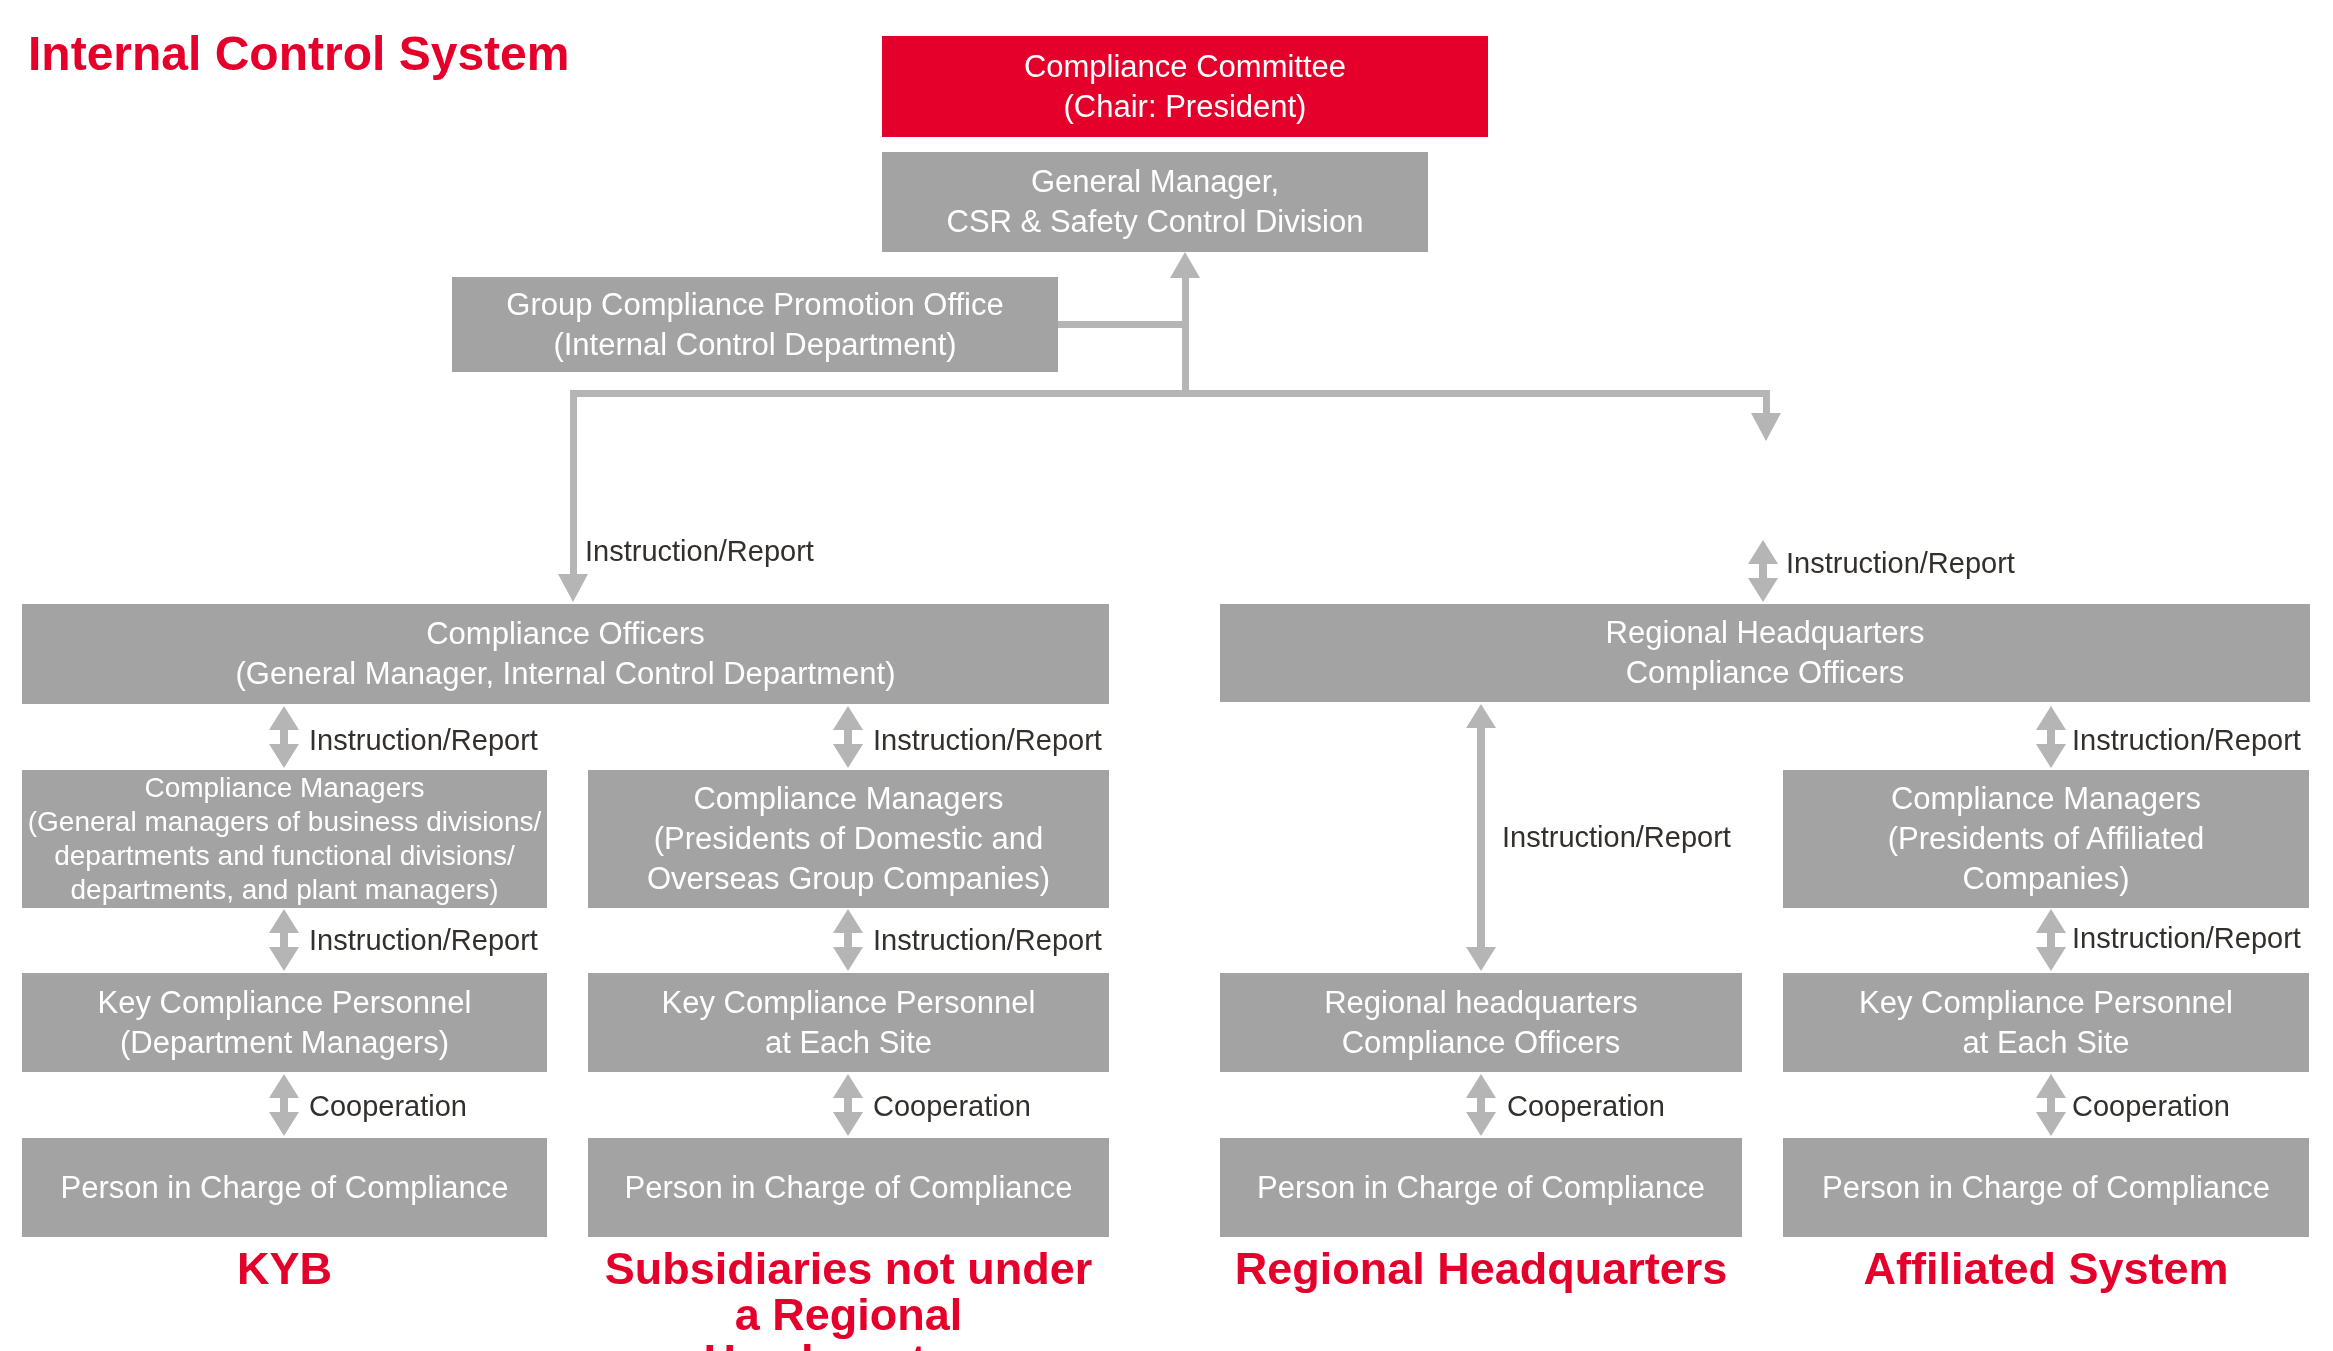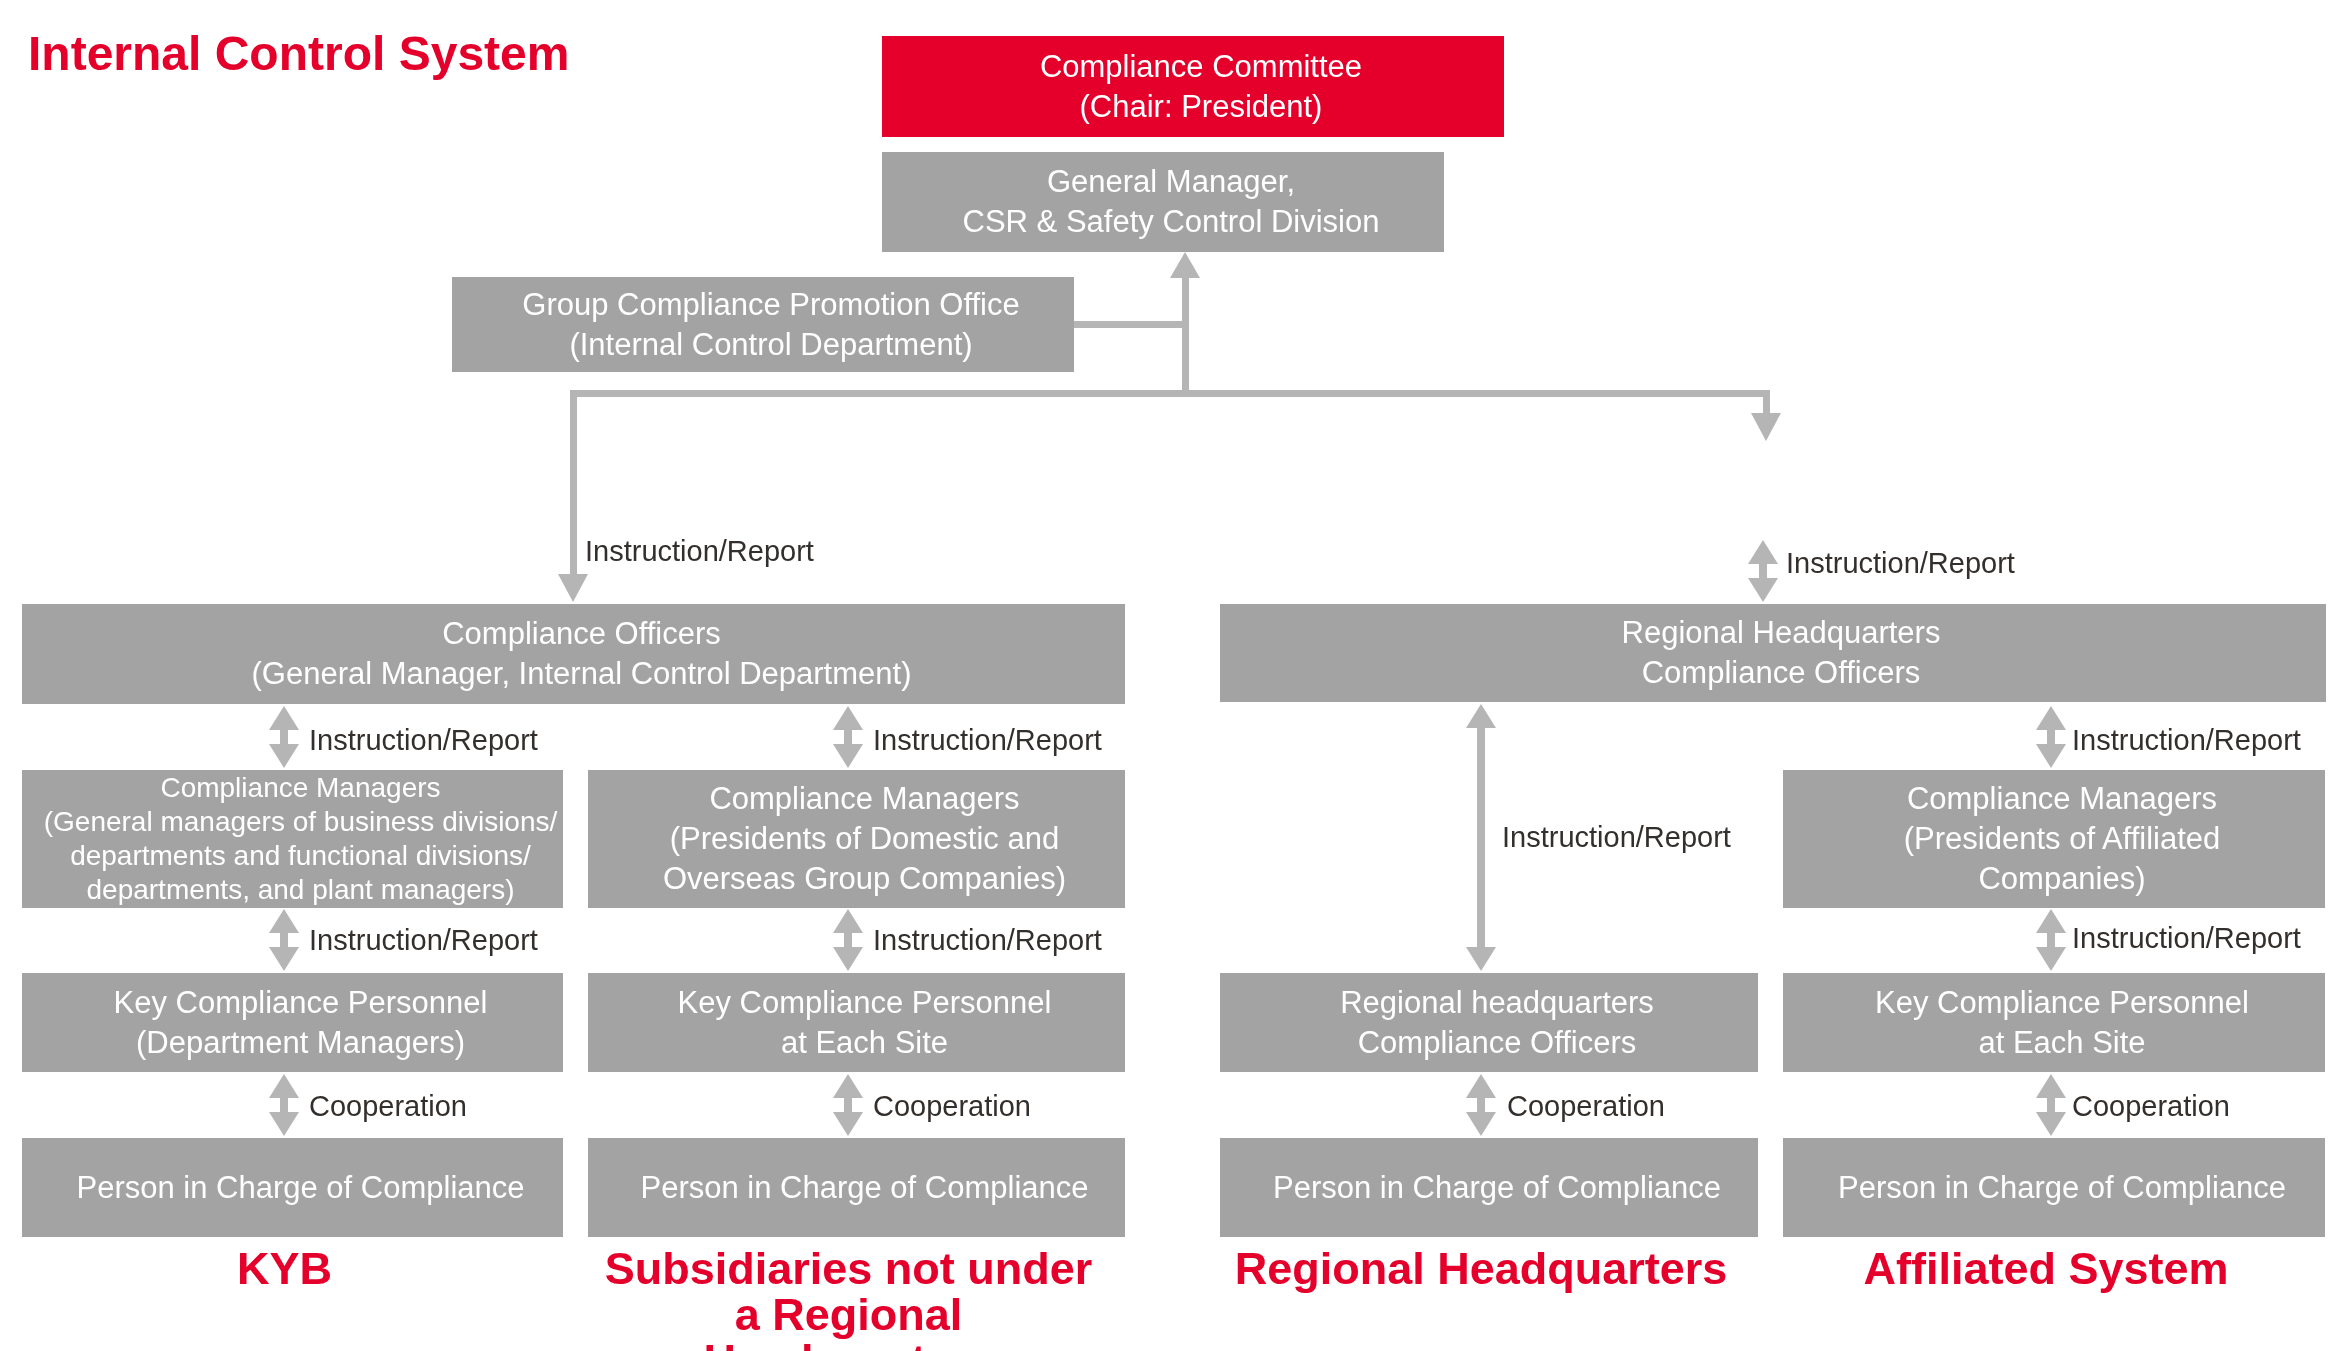--- a/index.html
+++ b/index.html
@@ -23,21 +23,20 @@
     letter-spacing:0px;white-space:nowrap;
   }
   .node{
     position:absolute;
     background:var(--box-gray);
     color:var(--box-text);
     display:flex;align-items:center;justify-content:center;
     text-align:center;
     font-size:31px;line-height:40px;
     white-space:pre-line;
-    padding-left:16px;
   }
   .node.red{background:var(--red);}
   .node.dense{font-size:28px;line-height:34px;}
   .hline,.vline{position:absolute;background:var(--arrow-gray);}
   .head{position:absolute;width:0;height:0;}
   .head.up{border-left:15px solid transparent;border-right:15px solid transparent;border-bottom:26px solid var(--arrow-gray);}
   .head.down{border-left:15px solid transparent;border-right:15px solid transparent;border-top:28px solid var(--arrow-gray);}
   .darrow{
     position:absolute;width:30px;
     display:flex;flex-direction:column;align-items:center;

